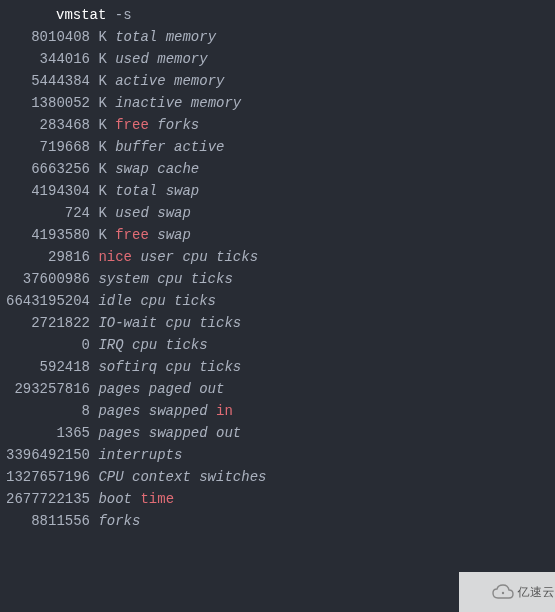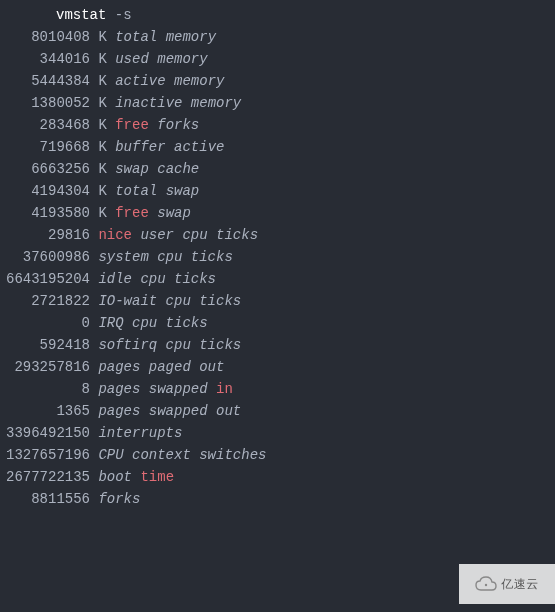--- a/index.html
+++ b/index.html
@@ -33,27 +33,27 @@
       color: #abb2bf;
     }
     .kw-free { color: #e06c75; }
     .kw-nice { color: #e06c75; }
     .kw-in { color: #e06c75; }
     .kw-time { color: #e06c75; }
     .desc { color: #abb2bf; font-style: italic; }
     .watermark {
       position: absolute;
       right: 0;
-      bottom: 8px;
+      bottom: 0;
       width: 96px;
       height: 40px;
       background: rgba(255,255,255,0.82);
       display: flex;
       align-items: center;
-      justify-content: center;
+      justify-content: flex-end;
       gap: 4px;
       font-family: Arial, sans-serif;
     }
     .watermark svg { flex-shrink:0; }
     .watermark-text {
       color: #555;
       font-size: 12px;
       letter-spacing: 0.5px;
     }
   </style>
@@ -66,20 +66,21 @@
 
 <div id="output">
     <div class="out-line"><span class="num">8010408</span> <span class="unit">K</span> <span class="desc">total memory</span></div>
     <div class="out-line"><span class="num">344016</span> <span class="unit">K</span> <span class="desc">used memory</span></div>
     <div class="out-line"><span class="num">5444384</span> <span class="unit">K</span> <span class="desc">active memory</span></div>
     <div class="out-line"><span class="num">1380052</span> <span class="unit">K</span> <span class="desc">inactive memory</span></div>
     <div class="out-line"><span class="num">283468</span> <span class="unit">K</span> <span class="kw-free">free</span><span class="desc"> forks</span></div>
     <div class="out-line"><span class="num">719668</span> <span class="unit">K</span> <span class="desc">buffer active</span></div>
     <div class="out-line"><span class="num">6663256</span> <span class="unit">K</span> <span class="desc">swap cache</span></div>
     <div class="out-line"><span class="num">4194304</span> <span class="unit">K</span> <span class="desc">total swap</span></div>
+    <div class="out-line"><span class="num">724</span> <span class="unit">K</span> <span class="desc">used swap</span></div>
     <div class="out-line"><span class="num">4193580</span> <span class="unit">K</span> <span class="kw-free">free</span><span class="desc"> swap</span></div>
     <div class="out-line"><span class="num">29816</span> <span class="kw-nice">nice</span><span class="desc"> user cpu ticks</span></div>
     <div class="out-line"><span class="num">37600986</span> <span class="desc">system cpu ticks</span></div>
     <div class="out-line"><span class="num">6643195204</span> <span class="desc">idle cpu ticks</span></div>
     <div class="out-line"><span class="num">2721822</span> <span class="desc">IO-wait cpu ticks</span></div>
     <div class="out-line"><span class="num">0</span> <span class="desc">IRQ cpu ticks</span></div>
     <div class="out-line"><span class="num">592418</span> <span class="desc">softirq cpu ticks</span></div>
     <div class="out-line"><span class="num">293257816</span> <span class="desc">pages paged out</span></div>
     <div class="out-line"><span class="num">8</span> <span class="desc">pages swapped </span><span class="kw-in">in</span></div>
     <div class="out-line"><span class="num">1365</span> <span class="desc">pages swapped out</span></div>

